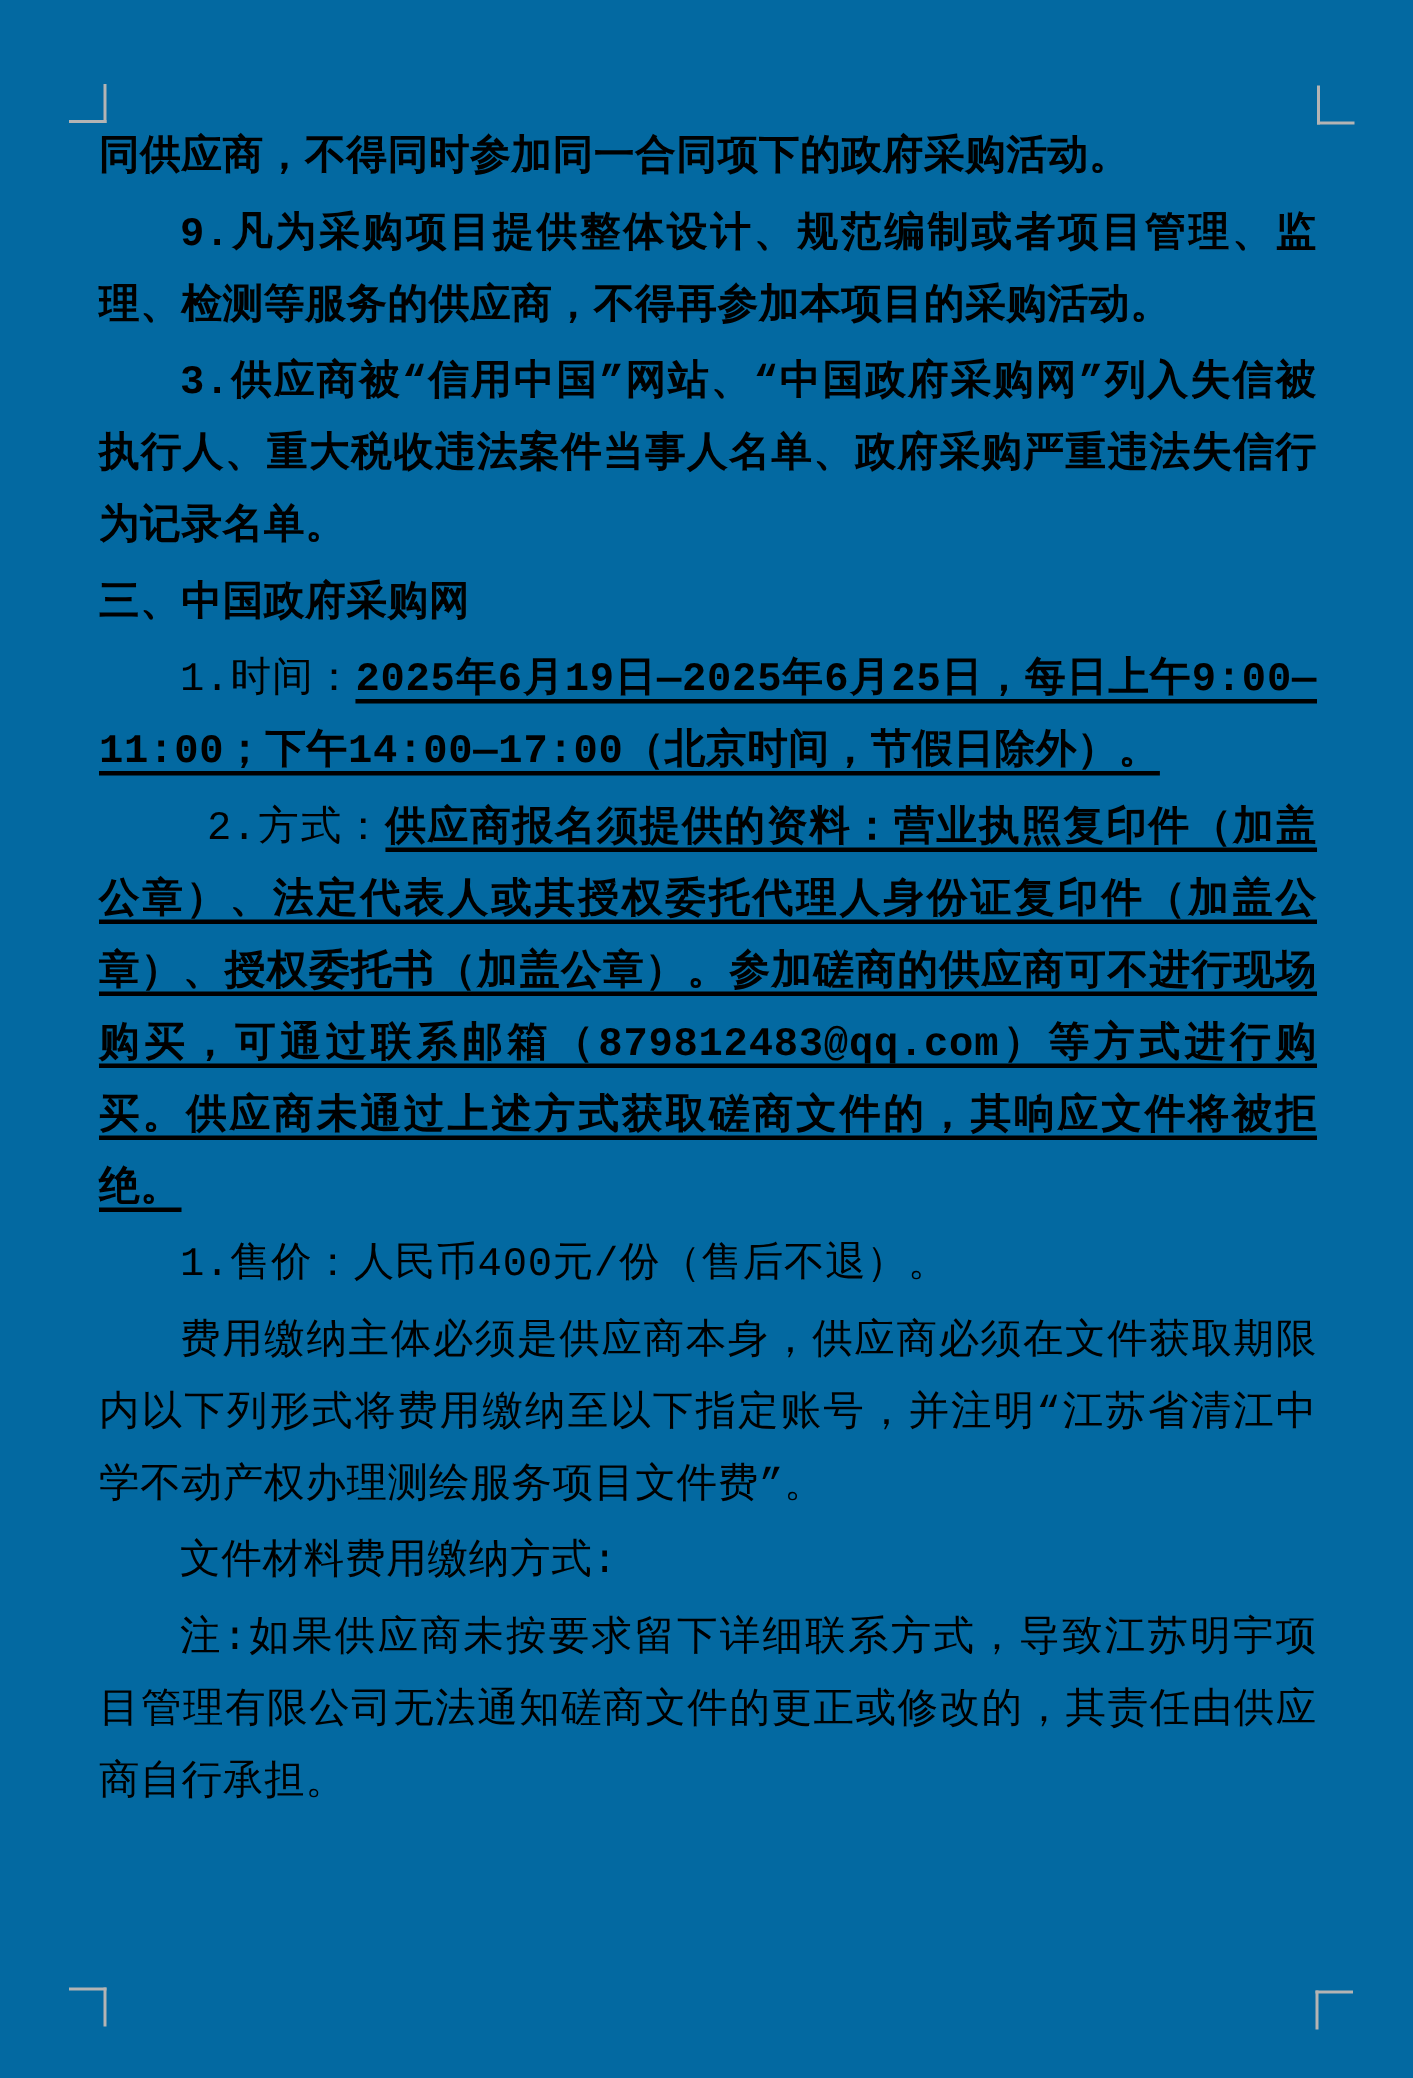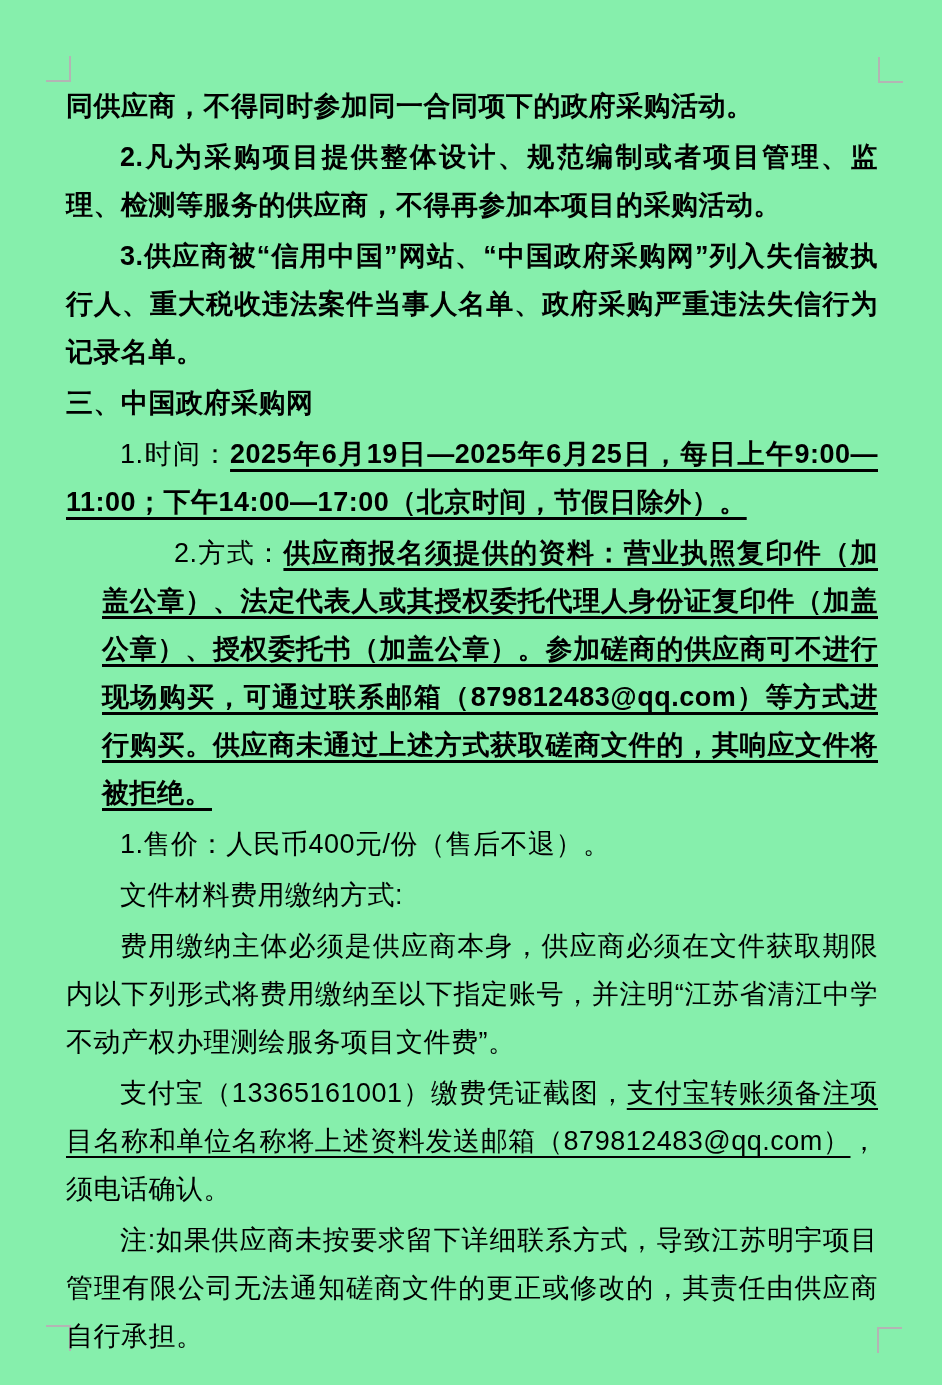--- a/index.html
+++ b/index.html
@@ -20,52 +20,51 @@
   }
   .para {
     margin: 0 0 3px 0;
     font-size: 27px;
     line-height: 48px;
     text-align: justify;
     color: #000000;
     letter-spacing: 0.5px;
   }
   .para.indent-std  { text-indent: 54px; }
-  .para.indent-wide { text-indent: 72px; margin-left: 36px; }
+  .para.indent-wide { text-indent: 72px; }
   .bold { font-weight: 700; }
   .underline {
     text-decoration: underline;
     text-decoration-thickness: 2px;
     text-underline-offset: 6px;
   }
   .bold.underline { text-decoration-thickness: 3px; }
   .margin-mark {
     position: absolute;
     width: 23px;
     height: 24px;
   }
   .margin-mark.tl { left: 46px;  top: 56px;   border-right: 2px solid var(--mark); border-bottom: 2px solid var(--mark); }
   .margin-mark.tr { left: 878px; top: 57px;   border-left: 2px solid var(--mark);  border-bottom: 2px solid var(--mark); }
   .margin-mark.bl { left: 46px;  top: 1325px; border-right: 2px solid var(--mark); border-top: 2px solid var(--mark); }
   .margin-mark.br { left: 877px; top: 1327px; border-left: 2px solid var(--mark);  border-top: 2px solid var(--mark); }
 </style>
 </head>
 <body>
 
-<div class="page" style="background: #86efac; color: rgb(0, 0, 0);">
+<div class="page" style="background: #0369a1; color: rgb(0, 0, 0); font-family: Liberation Mono, monospace;">
   <div class="margin-mark tl"></div>
   <div class="margin-mark tr"></div>
   <div class="margin-mark bl"></div>
   <div class="margin-mark br"></div>
   <div class="content">
       <p class="para"><span class="bold">同供应商，不得同时参加同一合同项下的政府采购活动。</span></p>
-      <p class="para indent-std"><span class="bold">2.凡为采购项目提供整体设计、规范编制或者项目管理、监理、检测等服务的供应商，不得再参加本项目的采购活动。</span></p>
+      <p class="para indent-std"><span class="bold">9.凡为采购项目提供整体设计、规范编制或者项目管理、监理、检测等服务的供应商，不得再参加本项目的采购活动。</span></p>
       <p class="para indent-std"><span class="bold">3.供应商被“信用中国”网站、“中国政府采购网”列入失信被执行人、重大税收违法案件当事人名单、政府采购严重违法失信行为记录名单。</span></p>
       <p class="para"><span class="bold">三、中国政府采购网</span></p>
       <p class="para indent-std"><span>1.时间：</span><span class="bold underline">2025年6月19日—2025年6月25日，每日上午9:00—11:00；下午14:00—17:00（北京时间，节假日除外）。</span></p>
       <p class="para indent-wide"><span>2.方式：</span><span class="bold underline">供应商报名须提供的资料：营业执照复印件（加盖公章）、法定代表人或其授权委托代理人身份证复印件（加盖公章）、授权委托书（加盖公章）。参加磋商的供应商可不进行现场购买，可通过联系邮箱（879812483@qq.com）等方式进行购买。供应商未通过上述方式获取磋商文件的，其响应文件将被拒绝。</span></p>
       <p class="para indent-std"><span>1.售价：人民币400元/份（售后不退）。</span></p>
+      <p class="para indent-std"><span>费用缴纳主体必须是供应商本身，供应商必须在文件获取期限内以下列形式将费用缴纳至以下指定账号，并注明“江苏省清江中学不动产权办理测绘服务项目文件费”。</span></p>
       <p class="para indent-std"><span>文件材料费用缴纳方式:</span></p>
-      <p class="para indent-std"><span>费用缴纳主体必须是供应商本身，供应商必须在文件获取期限内以下列形式将费用缴纳至以下指定账号，并注明“江苏省清江中学不动产权办理测绘服务项目文件费”。</span></p>
-      <p class="para indent-std"><span>支付宝（13365161001）缴费凭证截图，</span><span class="underline">支付宝转账须备注项目名称和单位名称将上述资料发送邮箱（879812483@qq.com）</span><span>，须电话确认。</span></p>
       <p class="para indent-std"><span>注:如果供应商未按要求留下详细联系方式，导致江苏明宇项目管理有限公司无法通知磋商文件的更正或修改的，其责任由供应商自行承担。</span></p>
     </div>
 </div>
 
 </body></html>

